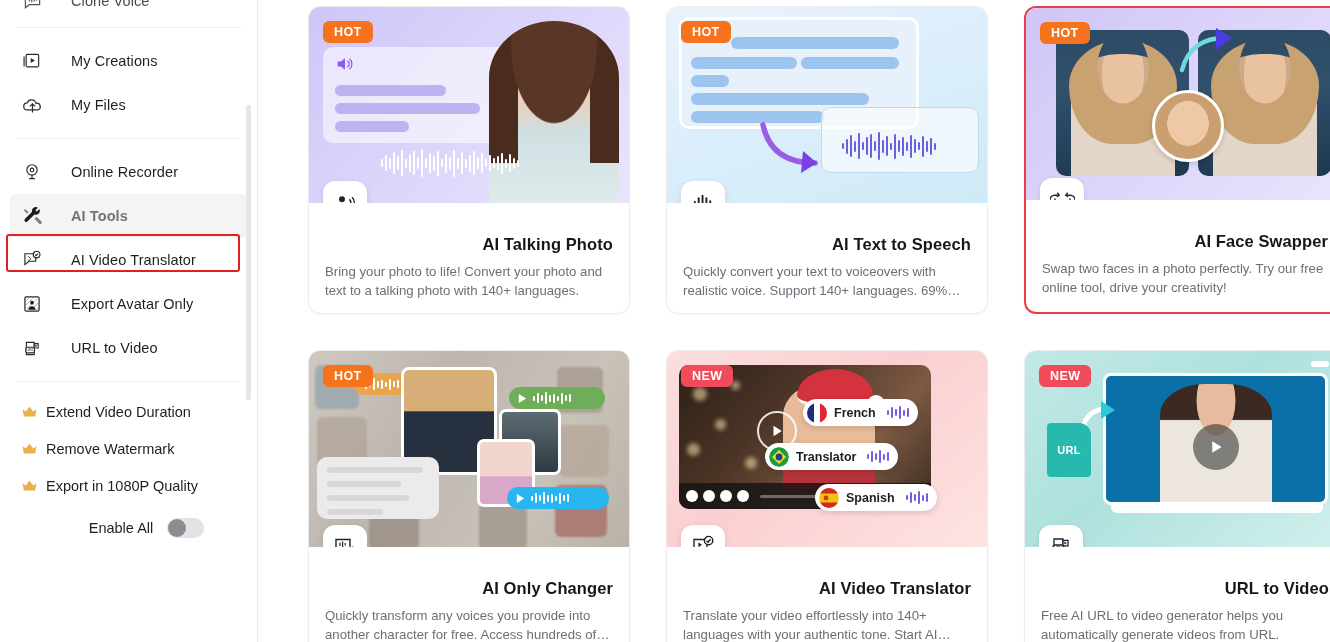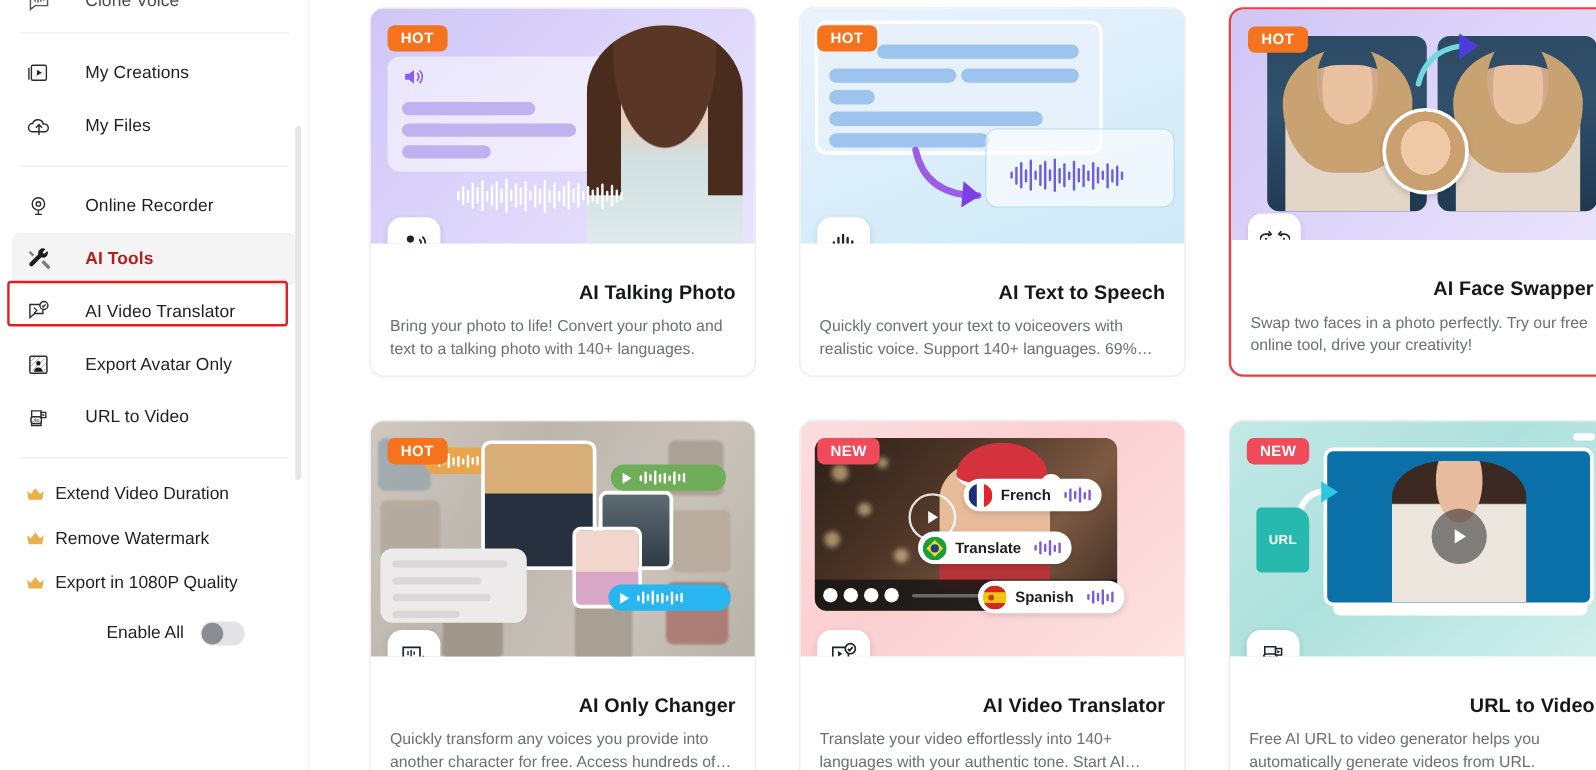--- a/index.html
+++ b/index.html
@@ -40,21 +40,21 @@
     margin-left: 27px;
     font-size: 14.5px;
     color: #1f1f1f;
     letter-spacing: .1px;
     white-space: nowrap;
   }
   .sb-item.clipped { height: 30px; margin-top: -14px; }
   .sb-item.clipped .lbl { color: #4a4a4a; }
 
   .sb-item.active { background: #f4f4f5; }
-  .sb-item.active .lbl { font-weight: 600; color: #b91c1c; }
+  .sb-item.active .lbl { font-weight: 600; color: #737373; }
   .hl-box {
     position: absolute;
     left: 6px; top: 234px;
     width: 234px; height: 38px;
     border: 2.5px solid #e02020;
     border-radius: 3px;
     pointer-events: none;
   }
 
   
@@ -729,21 +729,21 @@
             </span>
           </div>
           <div class="langpill" style="left:98px;top:92px">
             <span class="flag">
               <svg width="20" height="20" viewBox="0 0 20 20">
                   <circle cx="10" cy="10" r="10" fill="#1a9d3c"></circle>
                   <path d="M10 3l7 7-7 7-7-7z" fill="#f5d824"></path>
                   <circle cx="10" cy="10" r="3.4" fill="#1c3f94"></circle>
                 </svg>
             </span>
-            <span>Translate</span>
+            <span>Translator</span>
             <span class="wave" style="position:static;height:13px;margin-left:4px">
               <i style="height:5px;background:#7b5ce0"></i>
                 <i style="height:11px;background:#7b5ce0"></i>
                 <i style="height:7px;background:#7b5ce0"></i>
               <i style="height:13px;background:#7b5ce0"></i>
                 <i style="height:6px;background:#7b5ce0"></i>
                 <i style="height:9px;background:#7b5ce0"></i>
             </span>
           </div>
           <div class="langpill" style="left:148px;top:133px">

